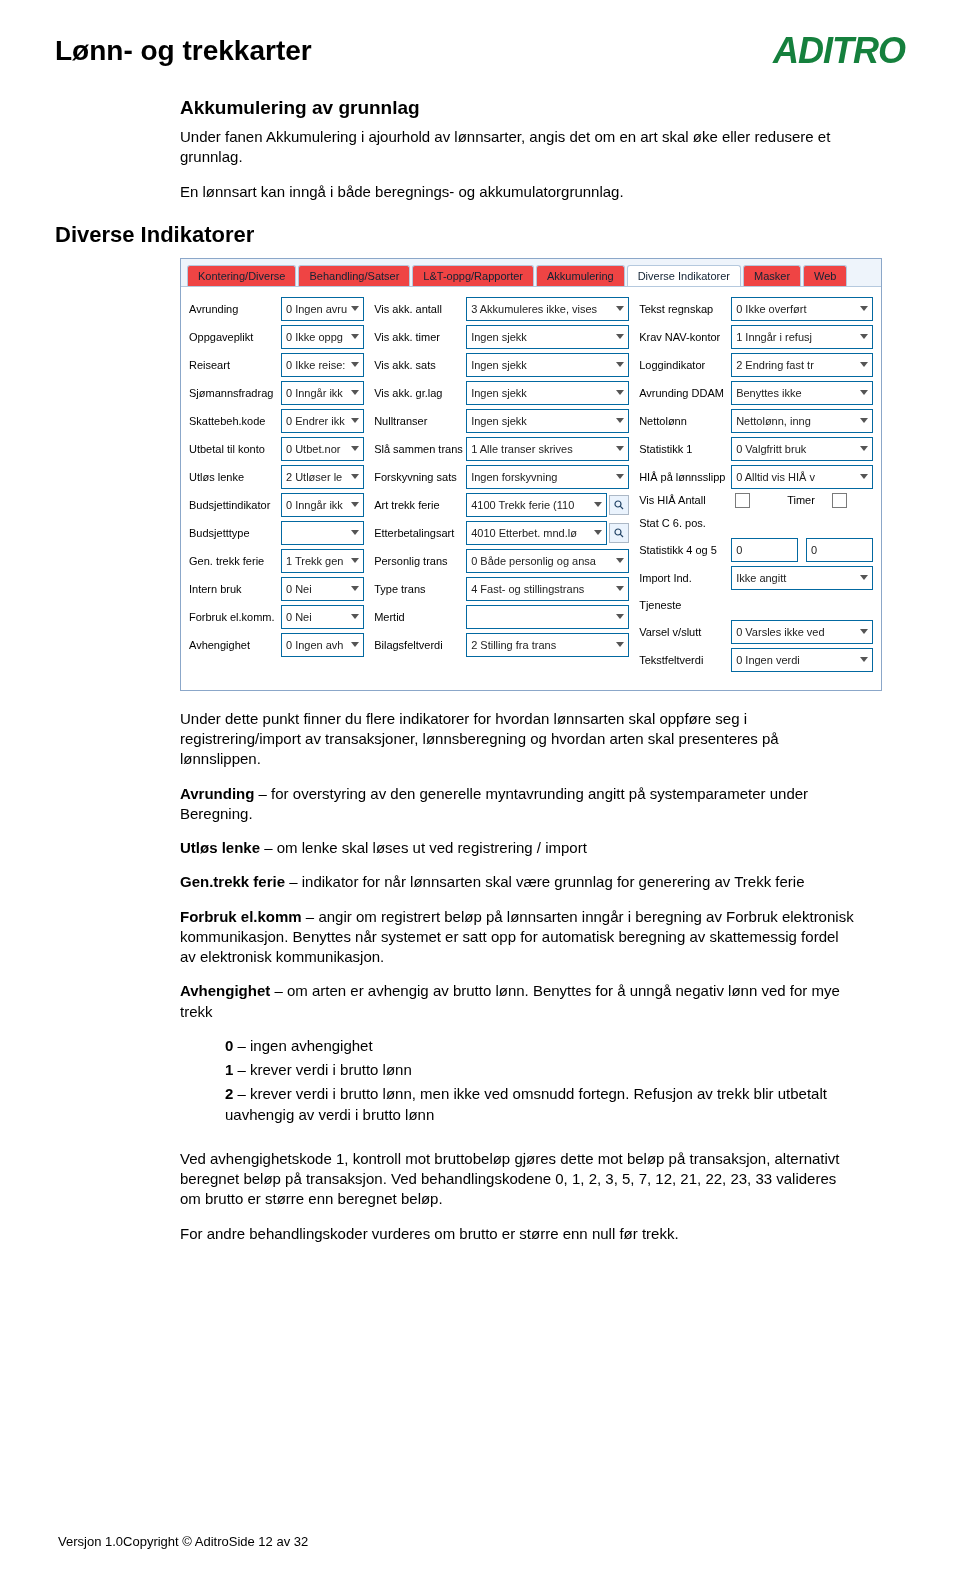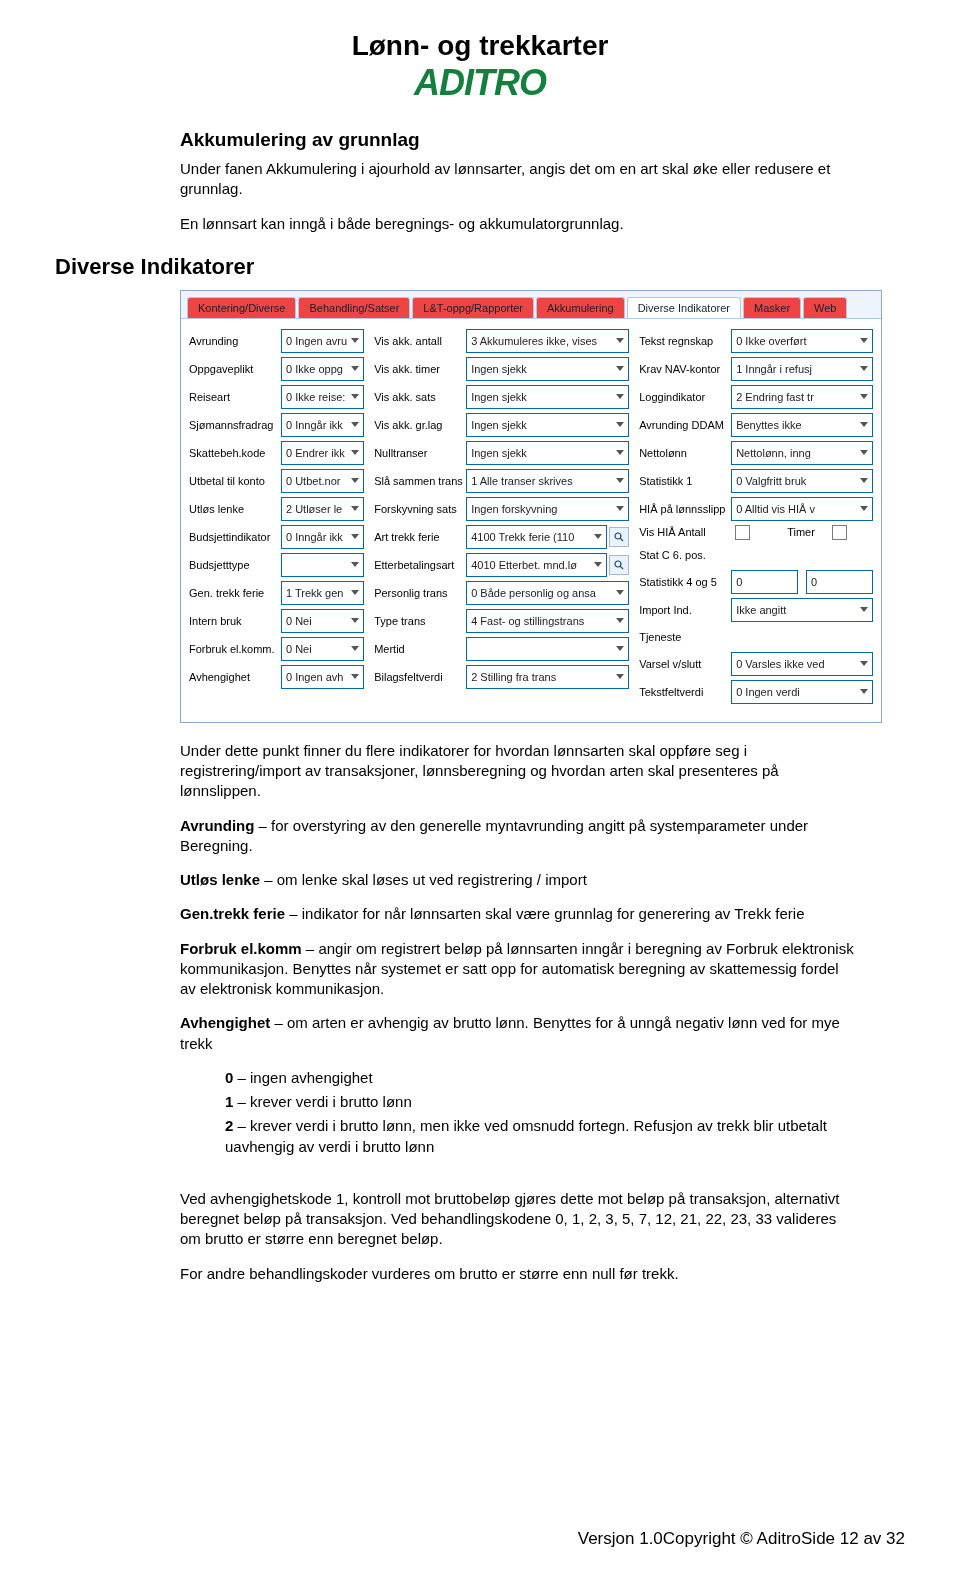--- a/index.html
+++ b/index.html
@@ -15,21 +15,20 @@
     box-sizing: border-box;
     width: 960px;
     min-height: 1569px;
     position: relative;
   }
   .header-row {
     display: flex;
     justify-content: space-between;
     align-items: center;
     margin-bottom: 25px;
-    flex-direction: column;
   }
   .doc-title {
     font-size: 28px;
     font-weight: bold;
   }
   .logo {
     font-size: 36px;
     font-weight: 900;
     font-style: italic;
     color: #15803d;
@@ -140,25 +139,25 @@
     border: 1px solid #7a7a7a;
     background: #fff;
     display: inline-block;
   }
   .bold { font-weight: bold; }
   .list-indent { margin-left: 45px; }
   .list-item { margin-bottom: 4px; font-size: 15px; line-height:1.35; }
   .footer {
     position: absolute;
     bottom: 20px;
-    left: 38px;
+    left: 58px;
     right: 55px;
     display: flex;
-    justify-content: flex-end;
-    font-size: 17px;
+    justify-content: flex-start;
+    font-size: 13px;
   }
 </style>
 </head>
 <body>
 
 <div class="page">
   <div class="header-row">
     <div class="doc-title">Lønn- og trekkarter</div>
     <div class="logo">ADITRO</div>
   </div>
@@ -485,21 +484,21 @@
   <div class="indent">
     <p>Under dette punkt finner du flere indikatorer for hvordan lønnsarten skal oppføre seg i registrering/import av transaksjoner, lønnsberegning og hvordan arten skal presenteres på lønnslippen.</p>
     <p><span class="bold">Avrunding</span><span> – for overstyring av den generelle myntavrunding angitt på systemparameter under Beregning.</span></p>
     <p><span class="bold">Utløs lenke</span><span> – om lenke skal løses ut ved registrering / import</span></p>
     <p><span class="bold">Gen.trekk ferie</span><span> – indikator for når lønnsarten skal være grunnlag for generering av Trekk ferie</span></p>
     <p><span class="bold">Forbruk el.komm</span><span> – angir om registrert beløp på lønnsarten inngår i beregning av Forbruk elektronisk kommunikasjon. Benyttes når systemet er satt opp for automatisk beregning av skattemessig fordel av elektronisk kommunikasjon.</span></p>
     <p><span class="bold">Avhengighet</span><span> – om arten er avhengig av brutto lønn. Benyttes for å unngå negativ lønn ved for mye trekk</span></p>
     <div class="list-indent">
       <div class="list-item"><span class="bold">0</span><span> – ingen avhengighet</span></div>
       <div class="list-item"><span class="bold">1</span><span> – krever verdi i brutto lønn</span></div>
-      <div class="list-item" style="margin-bottom:32px"><span class="bold">2</span><span> – krever verdi i brutto lønn, men ikke ved omsnudd fortegn. Refusjon av trekk blir utbetalt uavhengig av verdi i brutto lønn</span></div>
+      <div class="list-item" style="margin-bottom:24px"><span class="bold">2</span><span> – krever verdi i brutto lønn, men ikke ved omsnudd fortegn. Refusjon av trekk blir utbetalt uavhengig av verdi i brutto lønn</span></div>
     </div>
     <p>Ved avhengighetskode 1, kontroll mot bruttobeløp gjøres dette mot beløp på transaksjon, alternativt beregnet beløp på transaksjon. Ved behandlingskodene 0, 1, 2, 3, 5, 7, 12, 21, 22, 23, 33 valideres om brutto er større enn beregnet beløp.</p>
     <p>For andre behandlingskoder vurderes om brutto er større enn null før trekk.</p>
   </div>
 
   <div class="footer">
     <div>Versjon 1.0</div>
     <div>Copyright © Aditro</div>
     <div>Side 12 av 32</div>
   </div>

